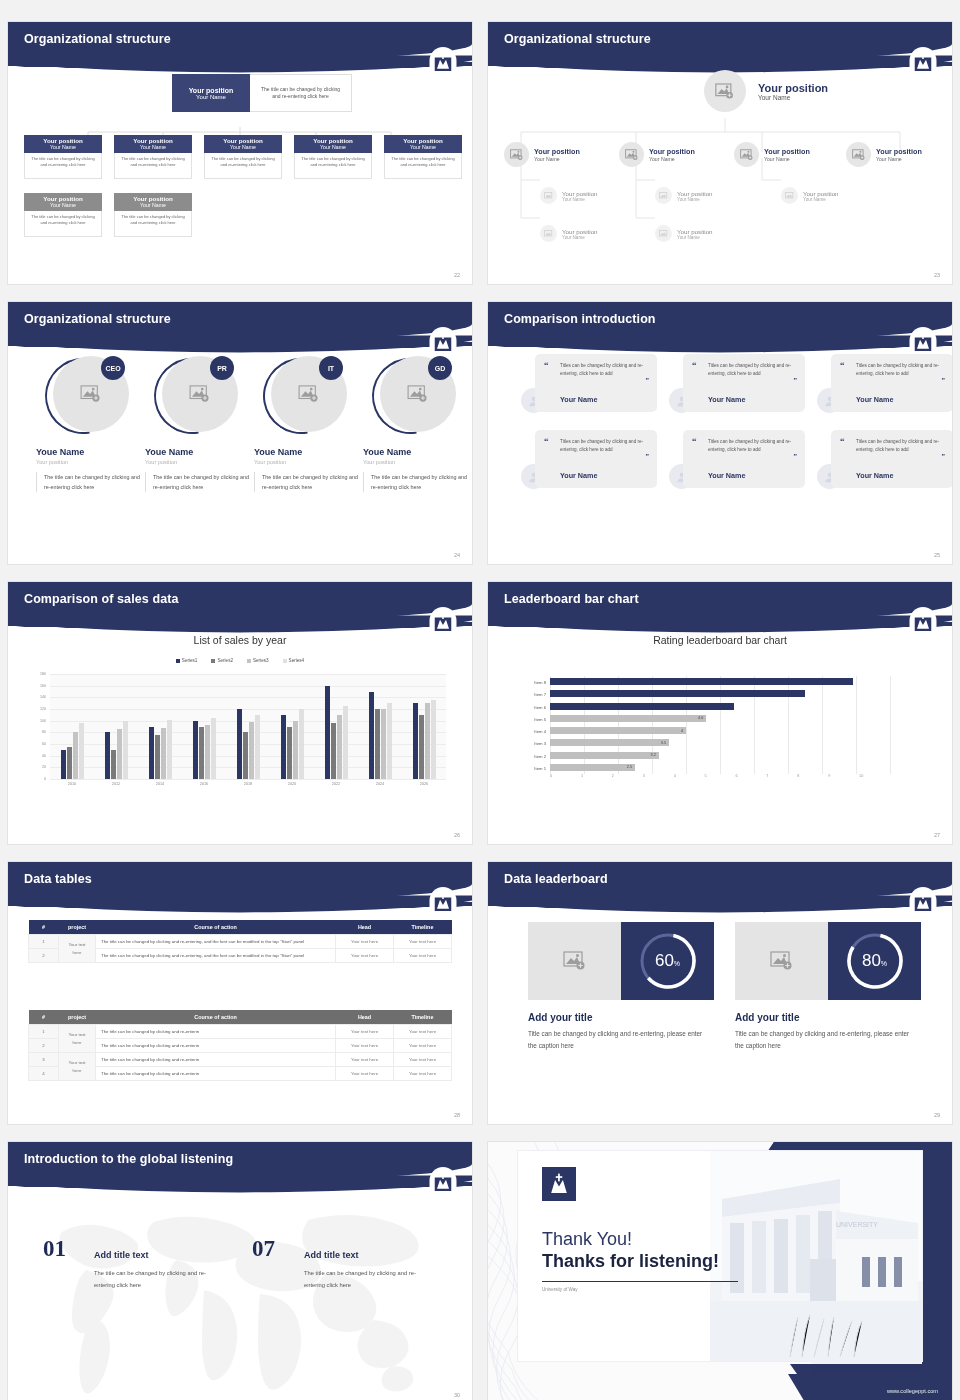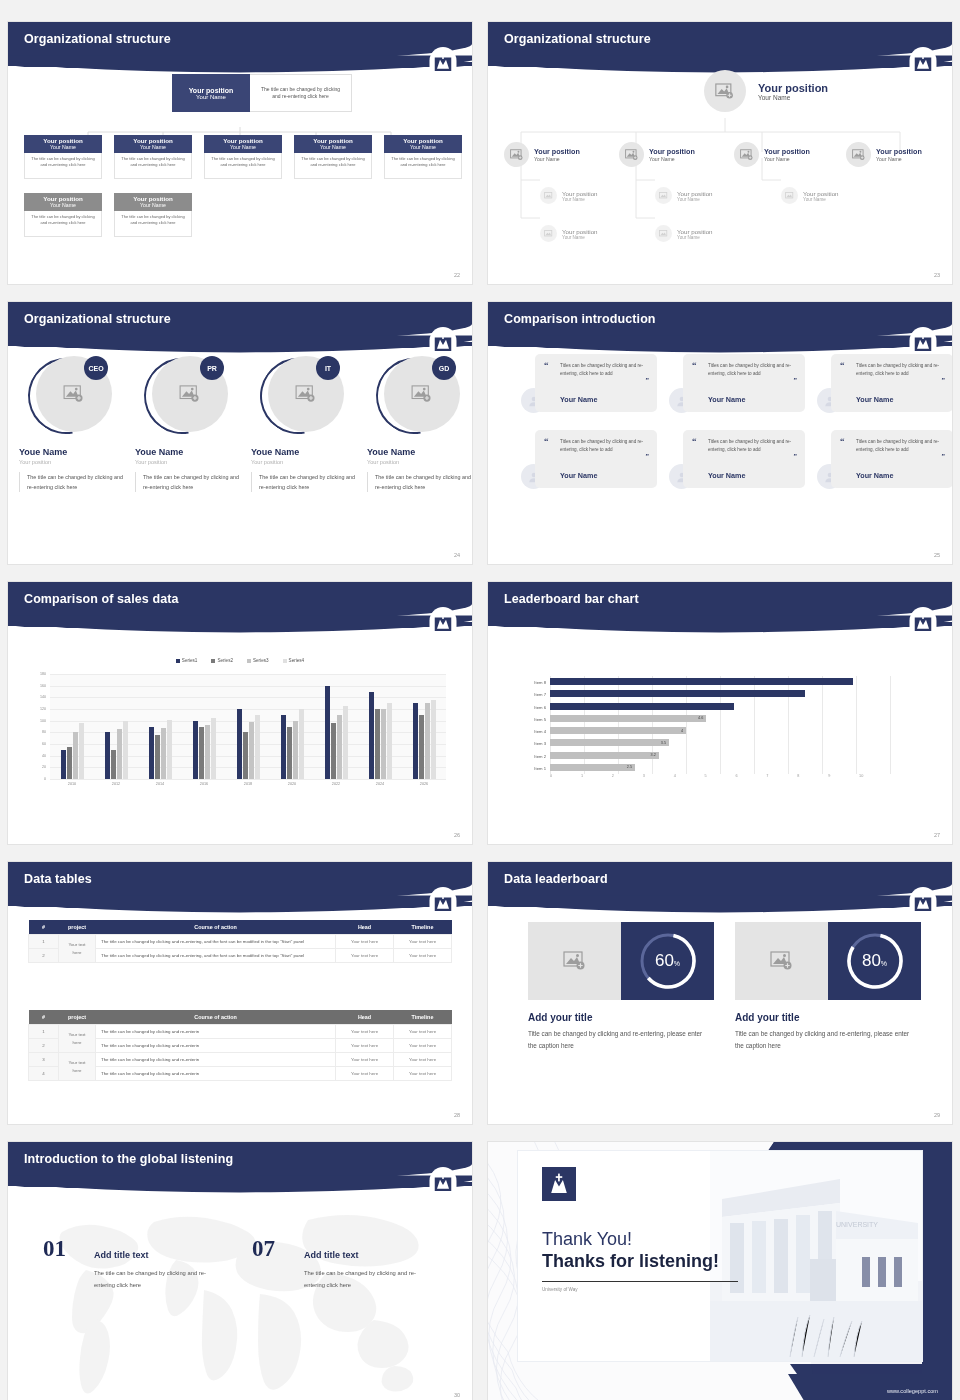--- a/index.html
+++ b/index.html
@@ -96,21 +96,21 @@
   .s23-node { display:flex; align-items:center; gap:5px; }
   .s23-l1 .ic-circle { width:25px; height:25px; }
   .s23-l1 .pos { font-size:7.2px; font-weight:bold; color:#2b3664;}
   .s23-l1 .nm { font-size:5.2px; color:#666; }
   .s23-sub { position:absolute; display:flex; align-items:center; gap:5px; }
   .s23-sub .ic-circle { width:17px; height:17px; opacity:.55;}
   .s23-sub .pos { font-size:6.2px; color:#8a8a8a;}
   .s23-sub .nm { font-size:4.6px; color:#a5a5a5;}
 
   
-  .s24-wrap { position:absolute; top:54px; left:11px; display:flex; gap:12px;}
+  .s24-wrap { position:absolute; top:54px; left:28px; display:flex; gap:5px;}
   .s24-col { width:104px; position:relative; }
   .s24-circ { position:relative; width:82px; height:82px; margin-left:9px;}
   .s24-ring { position:absolute; left:0; top:2px; width:76px; height:76px; border-radius:50%;
      border:2.5px solid #2b3664; border-right-color:transparent; transform:rotate(35deg);}
   .s24-disc { position:absolute; left:8px; top:0; width:76px; height:76px; border-radius:50%; background:#e4e4e4;
      display:flex; align-items:center; justify-content:center;}
   .s24-badge { position:absolute; right:2px; top:0px; width:24px; height:24px; border-radius:50%;
      background:#2b3664; color:#fff; font-size:7px; font-weight:bold; display:flex; align-items:center; justify-content:center;}
   .s24-name { font-size:9px; font-weight:bold; color:#1f2a55; margin-top:9px; }
   .s24-pos { font-size:5.6px; color:#b0b0b0; margin-top:2px;}
@@ -643,20 +643,21 @@
     <div class="band-curve"></div>
     <div class="slide-title">Comparison of sales data</div>
     <svg class="logo" viewBox="0 0 40 40">
       <path d="M2 22 A18 18 0 0 1 38 22 L38 40 L2 40 Z" fill="#fff"></path>
       <rect x="9" y="18" width="22" height="18" fill="#2b3664"></rect>
       <path d="M12 33 L16 21 L20 28 L24 21 L28 33 Z" fill="#fff"></path>
       <rect x="19" y="12" width="2" height="8" fill="#fff"></rect>
       <rect x="17" y="14.5" width="6" height="2" fill="#fff"></rect>
     </svg>
 
+    <div class="ch-title">List of sales by year</div>
     <div class="ch-legend" id="col-legend">
         <span><i style="background: rgb(43, 54, 100);"></i>Series1</span>
         <span><i style="background: rgb(122, 122, 122);"></i>Series2</span>
         <span><i style="background: rgb(196, 196, 196);"></i>Series3</span>
         <span><i style="background: rgb(224, 224, 224);"></i>Series4</span>
       </div>
     <div class="ch-ylab" id="col-ylab">
         <span style="top: 100%;">0</span>
         <span style="top: 88.8889%;">20</span>
         <span style="top: 77.7778%;">40</span>
@@ -758,20 +759,21 @@
     <div class="band-curve"></div>
     <div class="slide-title">Leaderboard bar chart</div>
     <svg class="logo" viewBox="0 0 40 40">
       <path d="M2 22 A18 18 0 0 1 38 22 L38 40 L2 40 Z" fill="#fff"></path>
       <rect x="9" y="18" width="22" height="18" fill="#2b3664"></rect>
       <path d="M12 33 L16 21 L20 28 L24 21 L28 33 Z" fill="#fff"></path>
       <rect x="19" y="12" width="2" height="8" fill="#fff"></rect>
       <rect x="17" y="14.5" width="6" height="2" fill="#fff"></rect>
     </svg>
 
+    <div class="ch-title">Rating leaderboard bar chart</div>
     <div class="lb-plot" id="lb-plot">
         <div class="lb-vgrid" style="left: 0%;"></div>
         <div class="lb-vgrid" style="left: 10%;"></div>
         <div class="lb-vgrid" style="left: 20%;"></div>
         <div class="lb-vgrid" style="left: 30%;"></div>
         <div class="lb-vgrid" style="left: 40%;"></div>
         <div class="lb-vgrid" style="left: 50%;"></div>
         <div class="lb-vgrid" style="left: 60%;"></div>
         <div class="lb-vgrid" style="left: 70%;"></div>
         <div class="lb-vgrid" style="left: 80%;"></div>

